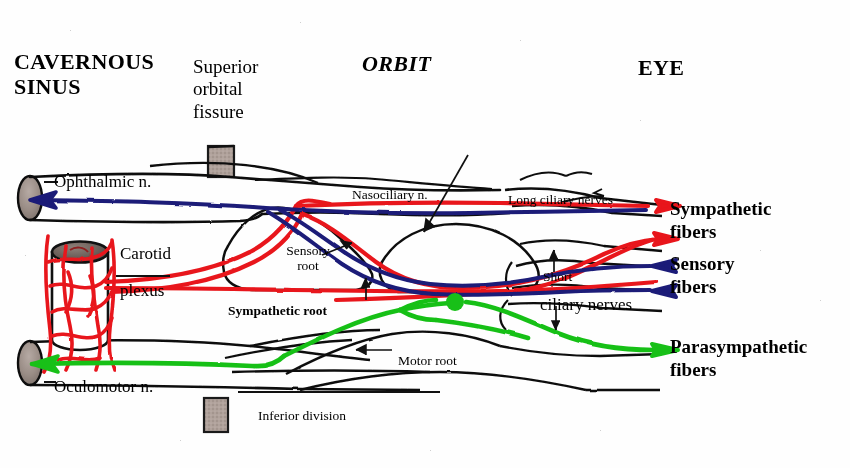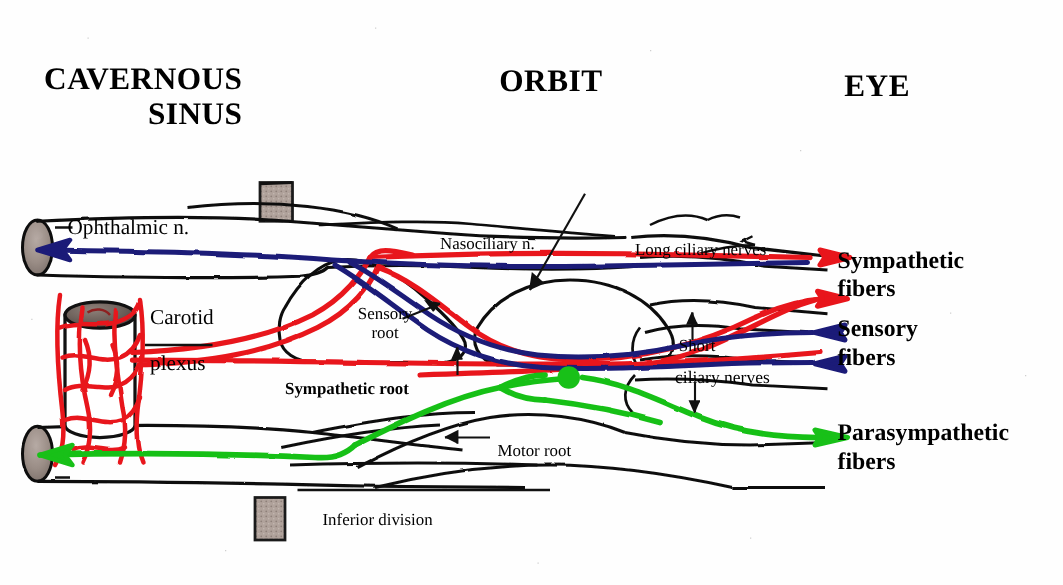--- a/index.html
+++ b/index.html
@@ -4,26 +4,26 @@
 <style>
   html,body{margin:0;padding:0;background:#ffffff;}
   body{
     font-family:"Liberation Serif", serif;
     width:850px;height:468px;position:relative;overflow:hidden;
     background:#fefefe;
   }
   #stage{position:absolute;left:0;top:0;width:850px;height:468px;}
   svg.layer{position:absolute;left:0;top:0;width:850px;height:468px;}
   .lbl{position:absolute;white-space:pre;color:#000;line-height:1.12;}
-  .hdr{font-weight:bold;font-size:25px;letter-spacing:.4px;text-align:right;}
+  .hdr{font-weight:bold;font-size:22px;letter-spacing:.4px;text-align:left;}
   .hdr2{font-size:19px;text-align:left;line-height:1.18;}
   .big{font-weight:bold;font-size:19px;}
   .med{font-size:17px;}
   .sml{font-size:13.5px;margin-top:12px;}
-  .smlr{font-size:14px;text-align:center;}
+  .smlr{font-size:17px;text-align:center;}
   .noise{position:absolute;width:1px;height:1px;background:#cfcfcf;}
 </style>
 </head>
 <body>
 
 <div id="stage">
 
   <svg class="layer" viewBox="0 0 850 468">
     <defs>
       <filter id="rough" x="-10%" y="-10%" width="120%" height="120%">
@@ -223,24 +223,27 @@
 
       <path d="M44 382 L 56 382" stroke-width="2"></path>
 
       <path d="M116 276 L 170 276" stroke-width="2"></path>
     </g>
   </svg>
 
   <div class="lbl hdr" style="left:14px;top:50px;width:180px;">CAVERNOUS
 SINUS</div>
 
-  <div class="lbl hdr" style="left:362px;top:52px;width:120px;">ORBIT</div>
+  <div class="lbl hdr" style="left:362px;top:52px;width:120px;font-style:italic;">ORBIT</div>
 
   <div class="lbl hdr" style="left:638px;top:56px;width:90px;">EYE</div>
 
+  <div class="lbl hdr2" style="left:193px;top:56px;width:110px;">Superior
+orbital
+fissure</div>
 
 
   <div class="lbl med" style="left:54px;top:172px;">Ophthalmic n.</div>
 
   <div class="lbl sml" style="left:352px;top:175px;">Nasociliary n.</div>
 
   <div class="lbl sml" style="left:508px;top:180px;">Long ciliary nerves</div>
 
   <div class="lbl med" style="left:120px;top:244px;">Carotid</div>
 
@@ -250,20 +253,21 @@
 root</div>
 
   <div class="lbl sml" style="left:228px;top:291px;font-weight:bold;">Sympathetic root</div>
 
   <div class="lbl sml" style="left:543px;top:257px;">Short</div>
 
   <div class="lbl smlr" style="left:540px;top:295px;">ciliary nerves</div>
 
   <div class="lbl sml" style="left:366px;top:341px;padding-left:32px;">Motor root</div>
 
+  <div class="lbl med" style="left:54px;top:377px;">Oculomotor n.</div>
 
   <div class="lbl sml" style="left:258px;top:396px;">Inferior division</div>
 
   <div class="lbl big" style="left:670px;top:198px;line-height:1.2;">Sympathetic
 fibers</div>
 
   <div class="lbl big" style="left:670px;top:253px;line-height:1.2;">Sensory
 fibers</div>
 
   <div class="lbl big" style="left:670px;top:336px;line-height:1.2;">Parasympathetic

